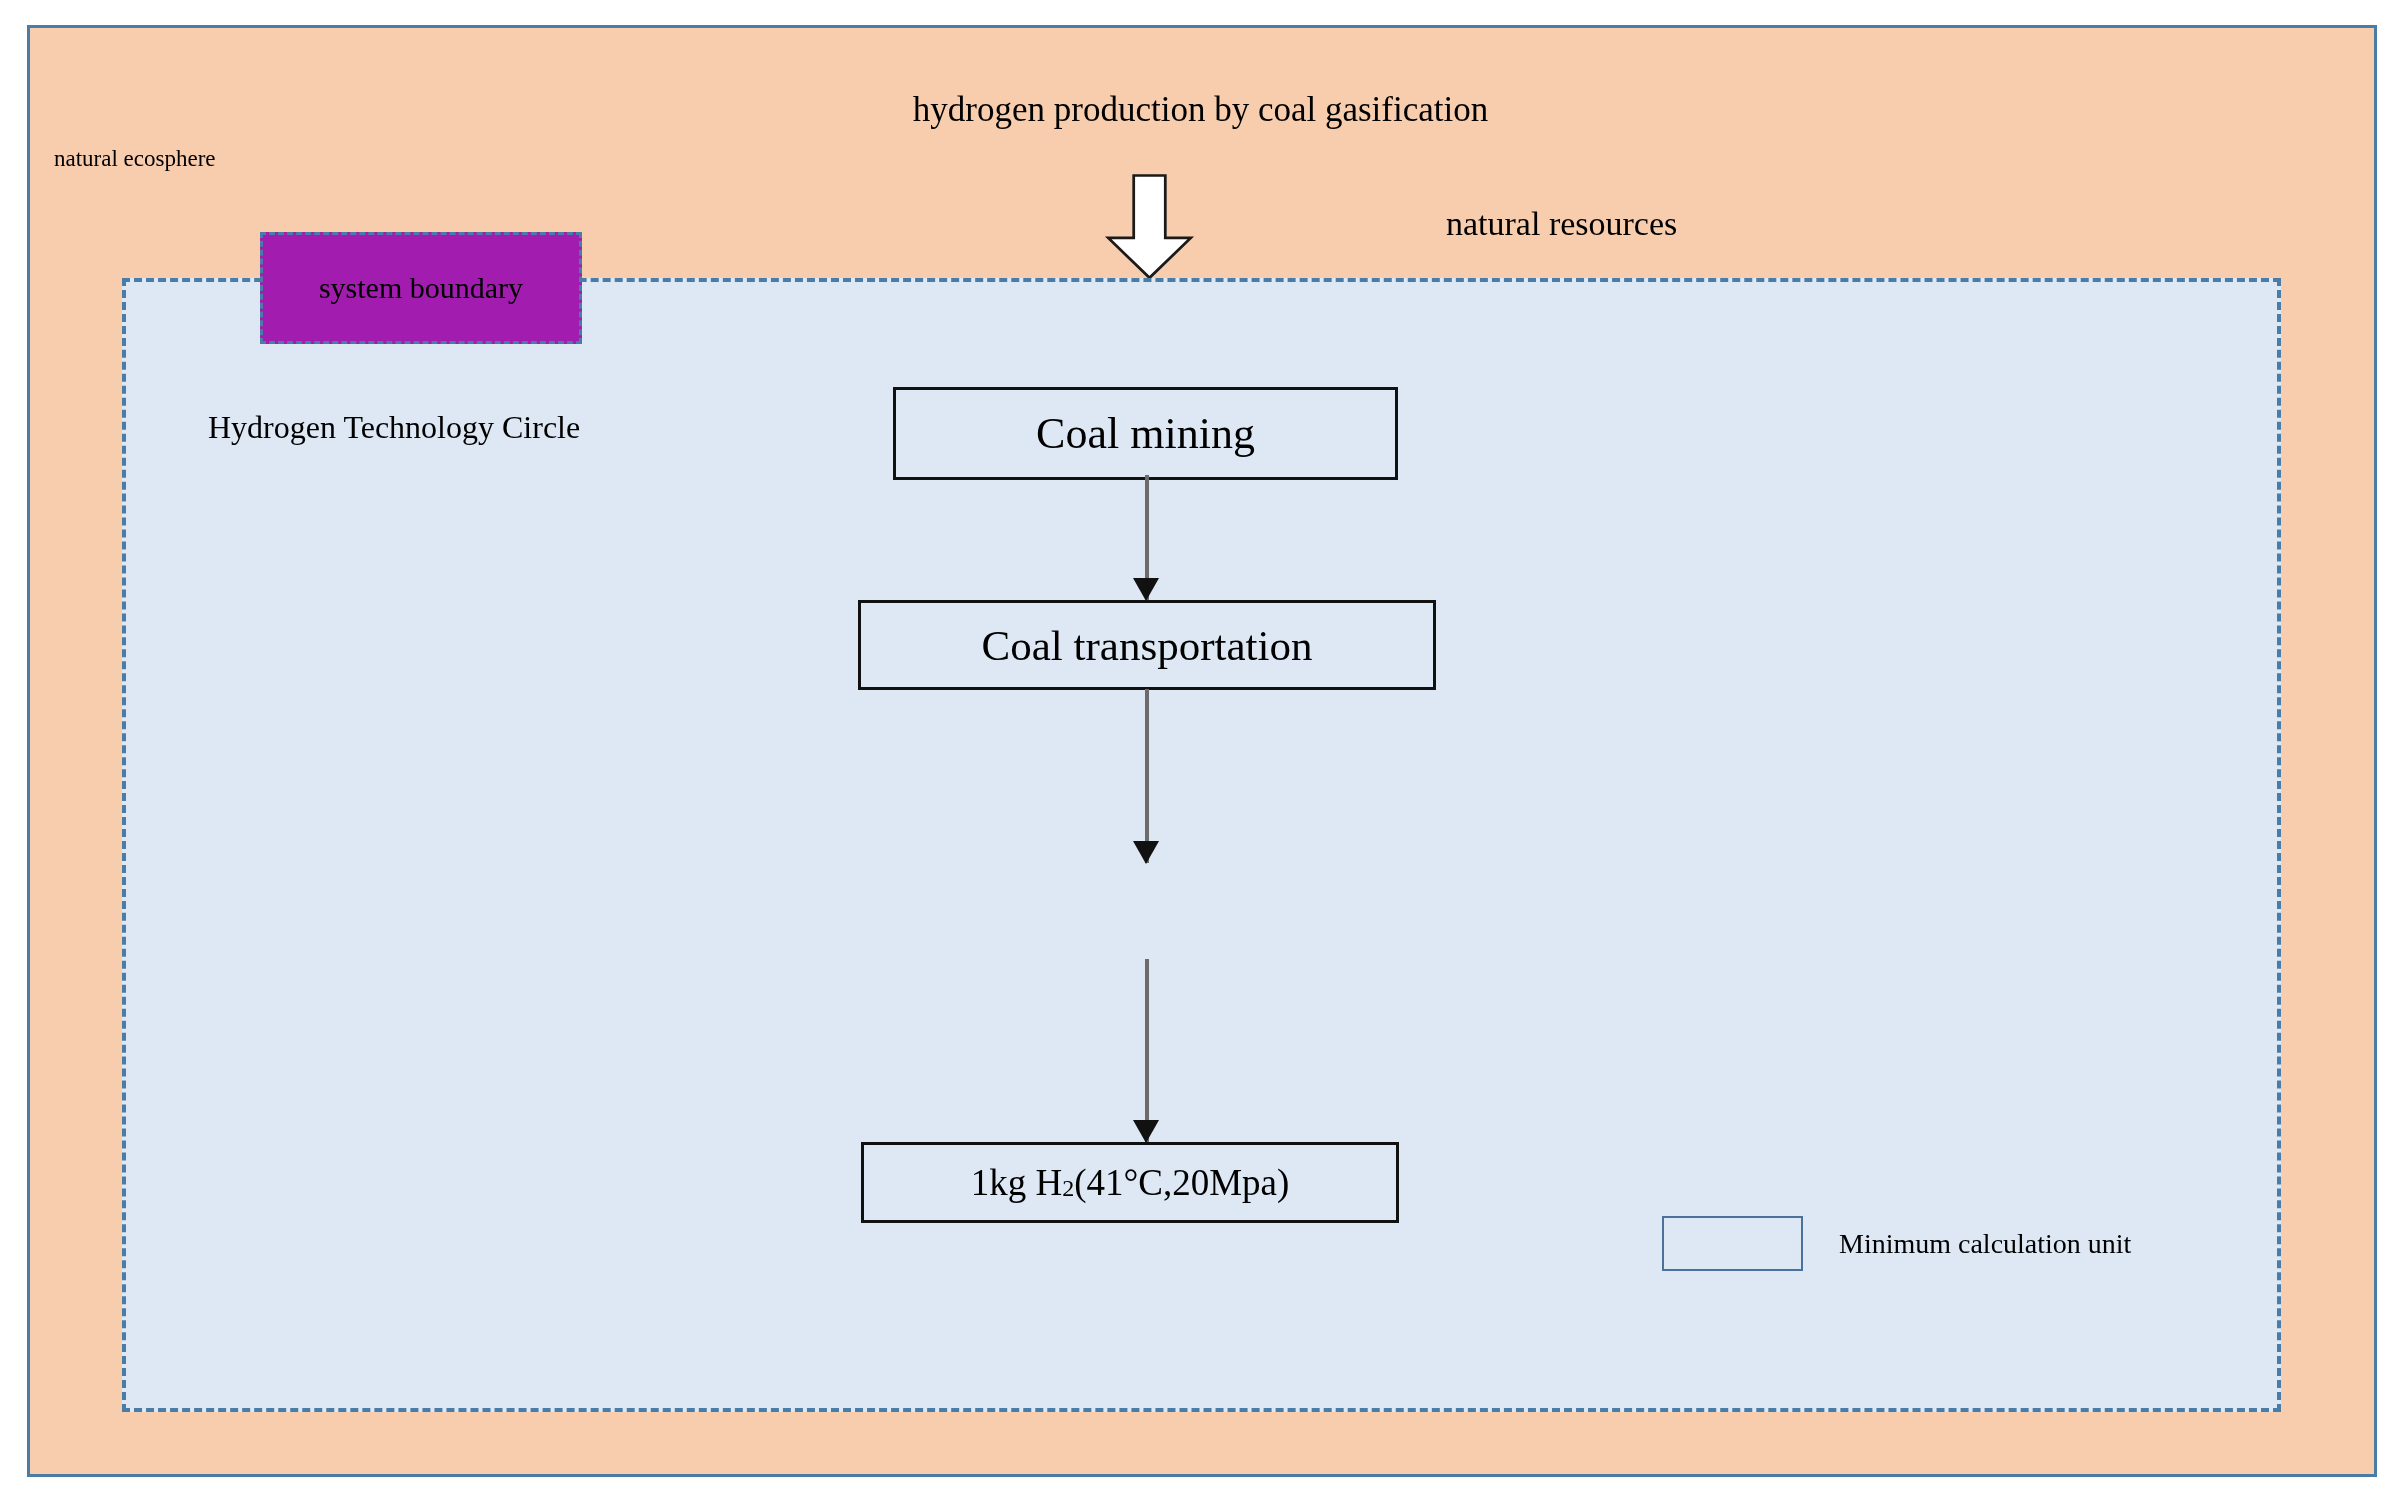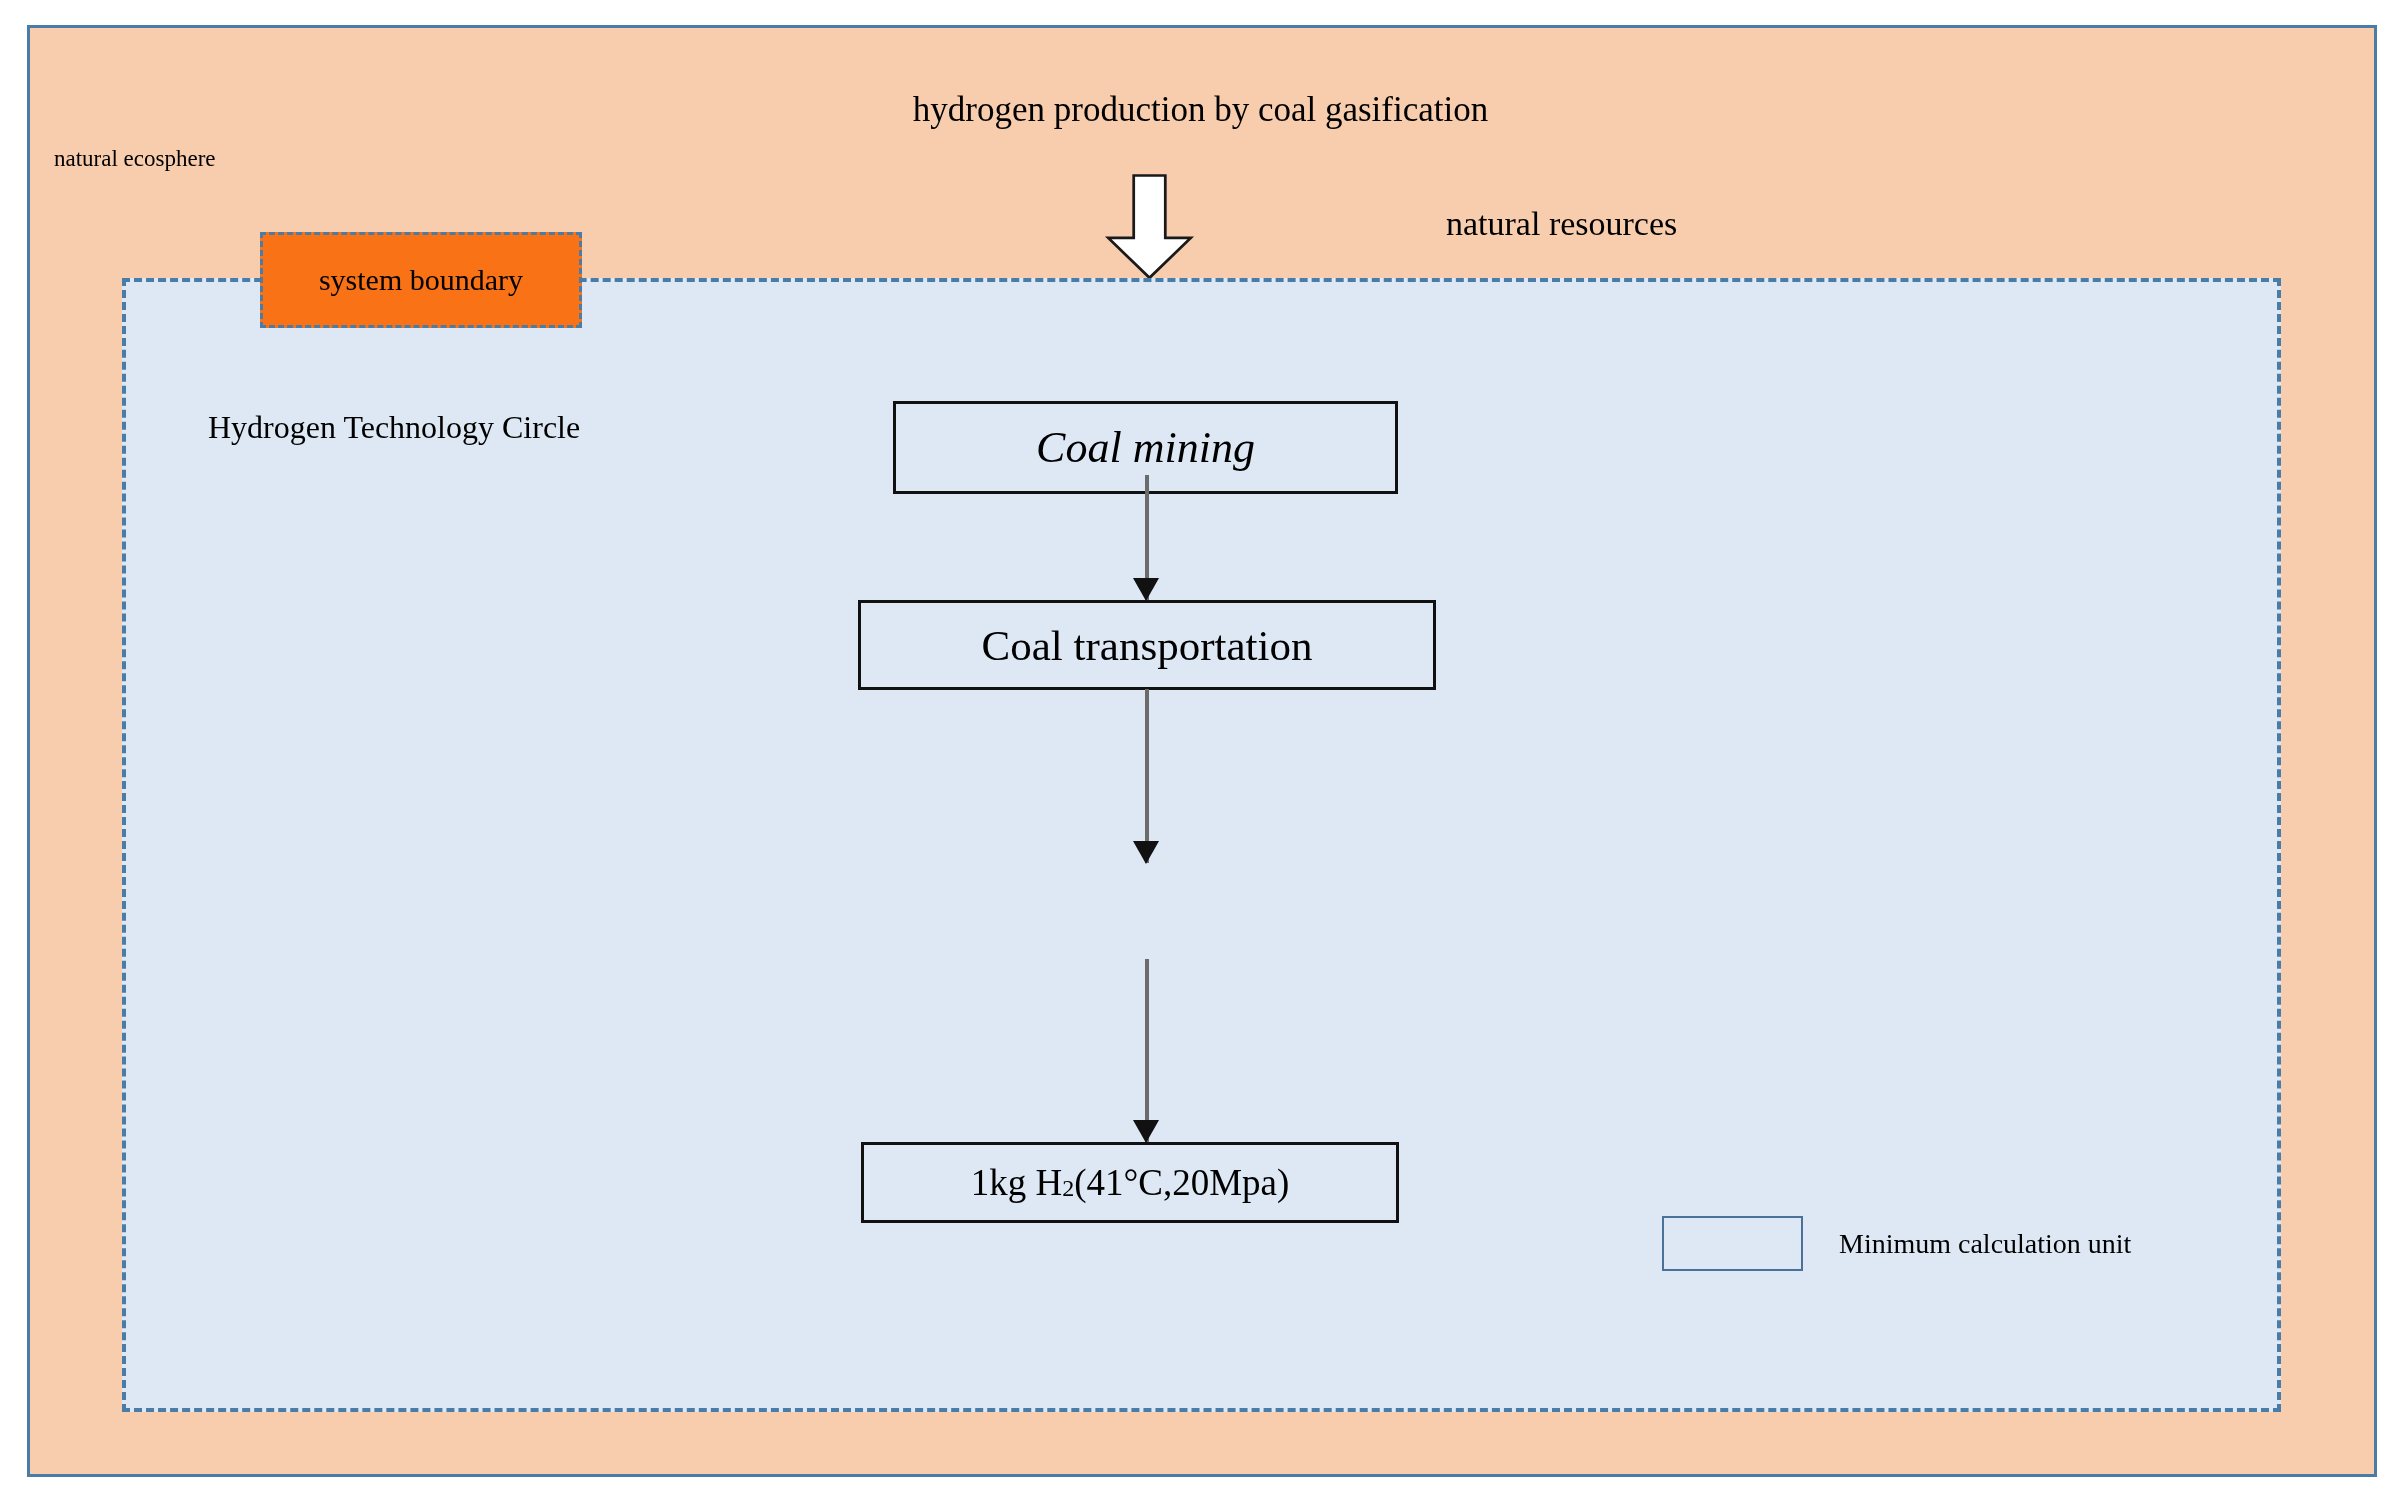--- a/index.html
+++ b/index.html
@@ -77,22 +77,22 @@
     white-space: nowrap;
     color: #000000;
   }
 
   
   .system-tag {
     position: absolute;
     left: 260px;
     top: 232px;
     width: 322px;
-    height: 96px;
-    background: #f97316;
+    height: 112px;
+    background: #a21caf;
     border: 3.4px dashed #4a7ca8;
     box-sizing: border-box;
     display: flex;
     align-items: center;
     justify-content: center;
     font-size: 30px;
     color: #000000;
   }
 
   
@@ -102,25 +102,24 @@
     border: 3.4px solid #111111;
     box-sizing: border-box;
     display: flex;
     align-items: center;
     justify-content: center;
     color: #000000;
     white-space: nowrap;
   }
   .box-mining {
     left: 893px;
-    top: 401px;
+    top: 387px;
     width: 505px;
     height: 93px;
     font-size: 44px;
-    font-style: italic;
   }
   .box-transport {
     left: 858px;
     top: 600px;
     width: 578px;
     height: 90px;
     font-size: 43px;
   }
   .box-gasification {
     left: 612px;

